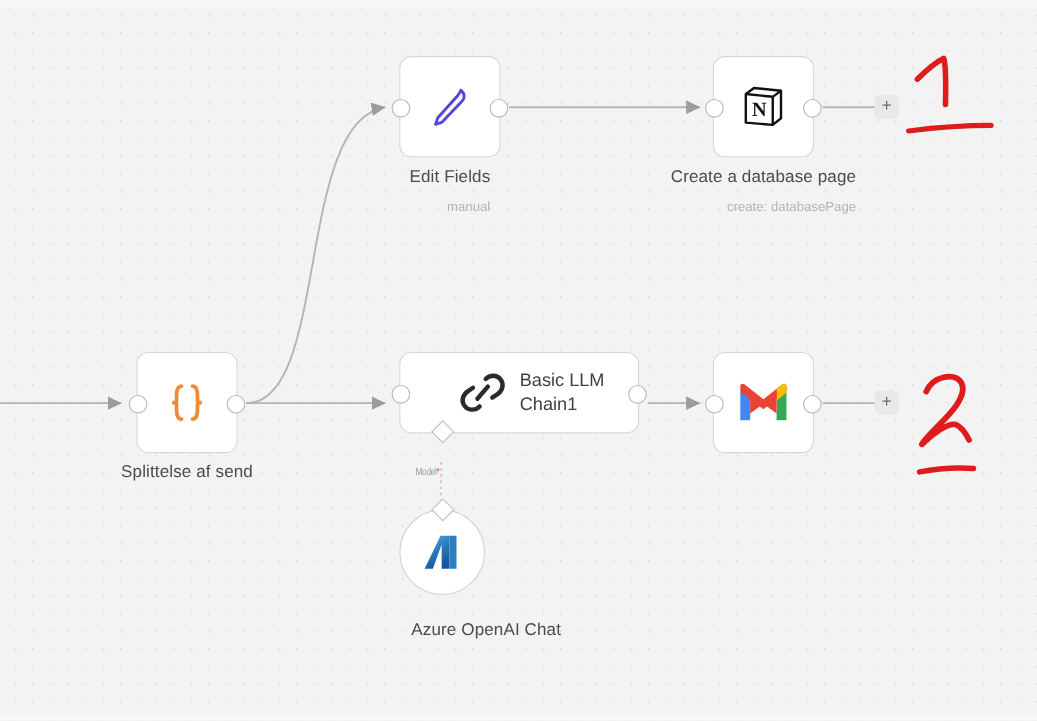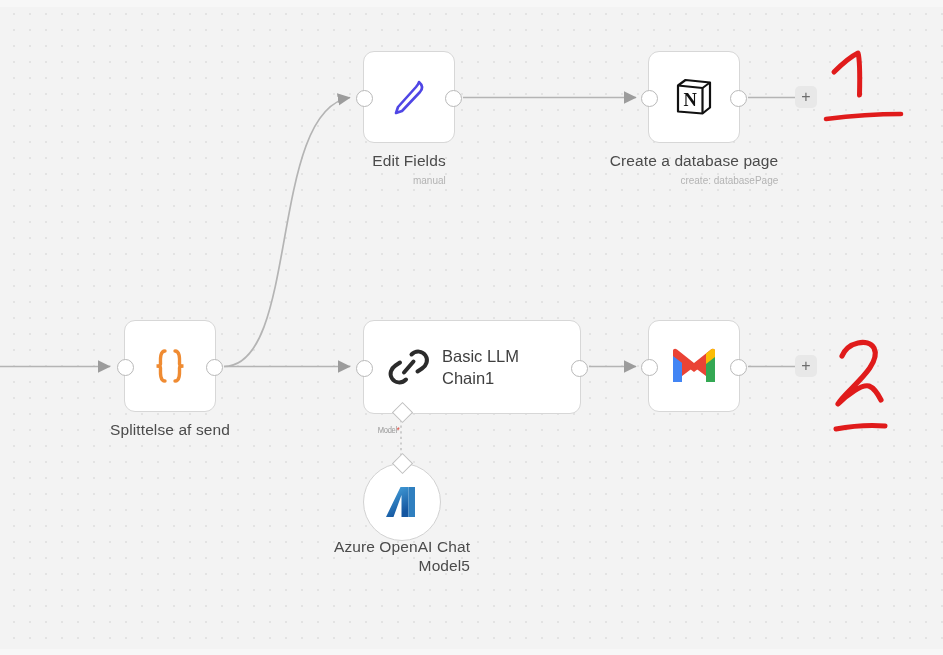--- a/index.html
+++ b/index.html
@@ -59,43 +59,43 @@
     align-items: center;
     justify-content: center;
     position: relative;
   }
   .node-square .node-box {
     width: 92px;
     height: 92px;
   }
   .node-wide .node-box {
     width: 218px;
-    height: 94px;
-    justify-content: flex-start;
+    height: 74px;
+    justify-content: center;
     gap: 10px;
     padding-left: 22px;
   }
   .node-caption {
     position: absolute;
     left: 50%;
     transform: translateX(-50%);
     text-align: right;
     white-space: nowrap;
   }
   .node-title {
     font-size: 15.5px;
     color: #4b4b4b;
     letter-spacing: 0.1px;
     line-height: 19px;
   }
   .node-sub {
-    font-size: 10px;
+    font-size: 12px;
     color: #b3b3b3;
     line-height: 17px;
-    margin-top: 2px;
+    margin-top: 10px;
   }
 
   
   .port {
     position: absolute;
     width: 15px;
     height: 15px;
     border-radius: 50%;
     background: #ffffff;
     border: 1.6px solid #b9b9b9;
@@ -282,23 +282,22 @@
         <defs>
           <linearGradient id="azg" x1="0" y1="0" x2="0.4" y2="1">
             <stop offset="0%" stop-color="#4aa8e0"></stop>
             <stop offset="100%" stop-color="#1456a0"></stop>
           </linearGradient>
         </defs>
         <path d="M18.5 5 L26.5 5 L26.5 35 L19.5 35 L19.5 13 L11.5 35 L4 35 Z" fill="url(#azg)"></path>
         <path d="M26.5 5 L33 5 L33 35 L26.5 35 Z" fill="#2f7fbf"></path>
       </svg>
     </div>
-    <div class="node-caption" style="top:74px;">
+    <div class="node-caption" style="top:100px;margin-left:40px;">
       <div class="node-title">Azure OpenAI Chat</div>
-      <div class="node-title">Model5</div>
     </div>
   </div>
 
   <div class="plus-btn" style="left:795px; top:86px;">
     <span>+</span>
   </div>
   <div class="plus-btn" style="left:795px; top:355px;">
     <span>+</span>
   </div>
 

